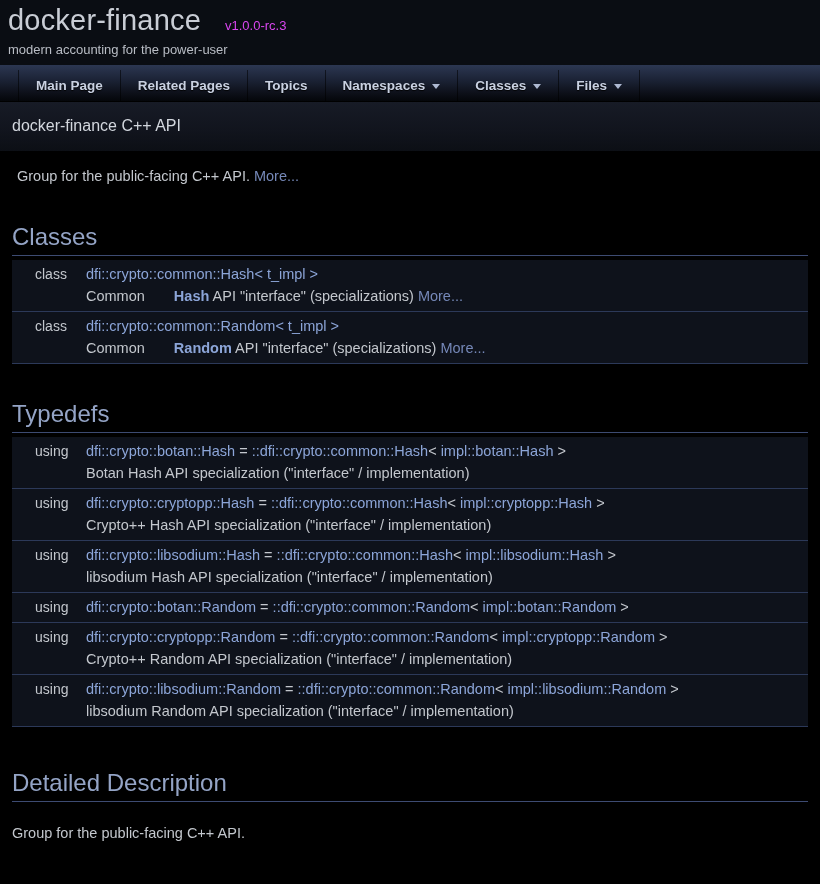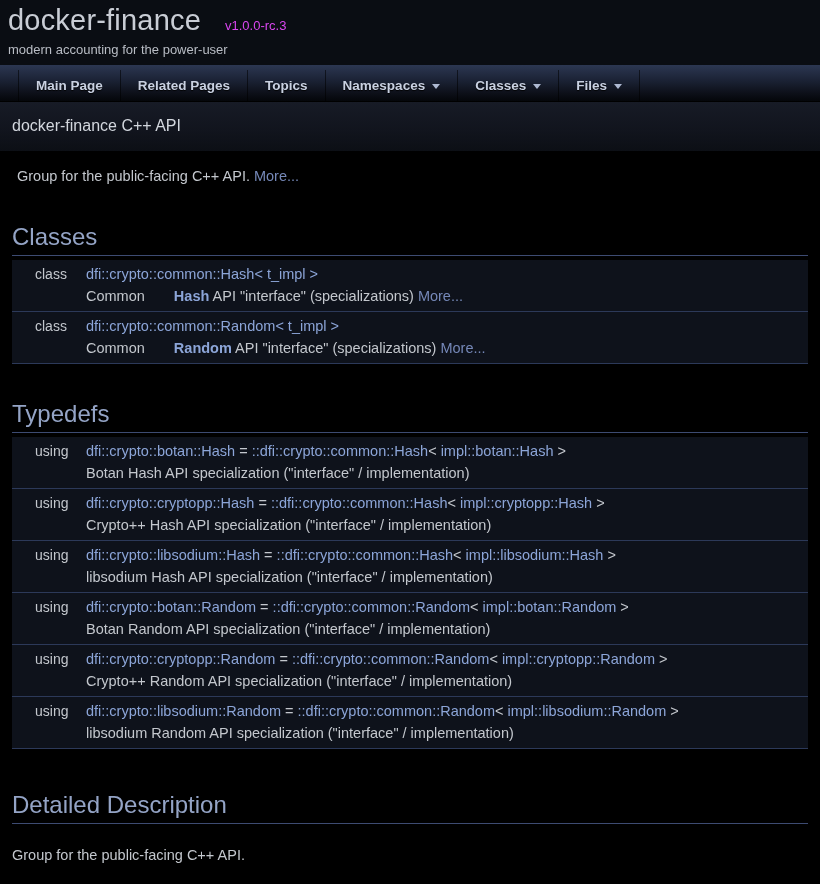--- a/index.html
+++ b/index.html
@@ -209,21 +209,20 @@
         <div class="mem-desc"><span>Crypto++ Hash API specialization ("interface" / implementation)</span></div>
       </div>
       <div class="mem-entry">
         <div class="mem-kind">using</div>
         <div class="mem-name"><a class="mlink">dfi::crypto::libsodium::Hash</a><span> = </span><a class="mlink">::dfi::crypto::common::Hash</a><span>&lt; </span><a class="mlink">impl::libsodium::Hash</a><span> &gt;</span></div>
         <div class="mem-desc"><span>libsodium Hash API specialization ("interface" / implementation)</span></div>
       </div>
       <div class="mem-entry">
         <div class="mem-kind">using</div>
         <div class="mem-name"><a class="mlink">dfi::crypto::botan::Random</a><span> = </span><a class="mlink">::dfi::crypto::common::Random</a><span>&lt; </span><a class="mlink">impl::botan::Random</a><span> &gt;</span></div>
-        <div class="mem-desc"><span>Botan Random API specialization ("interface" / implementation)</span></div>
       </div>
       <div class="mem-entry">
         <div class="mem-kind">using</div>
         <div class="mem-name"><a class="mlink">dfi::crypto::cryptopp::Random</a><span> = </span><a class="mlink">::dfi::crypto::common::Random</a><span>&lt; </span><a class="mlink">impl::cryptopp::Random</a><span> &gt;</span></div>
         <div class="mem-desc"><span>Crypto++ Random API specialization ("interface" / implementation)</span></div>
       </div>
       <div class="mem-entry">
         <div class="mem-kind">using</div>
         <div class="mem-name"><a class="mlink">dfi::crypto::libsodium::Random</a><span> = </span><a class="mlink">::dfi::crypto::common::Random</a><span>&lt; </span><a class="mlink">impl::libsodium::Random</a><span> &gt;</span></div>
         <div class="mem-desc"><span>libsodium Random API specialization ("interface" / implementation)</span></div>

